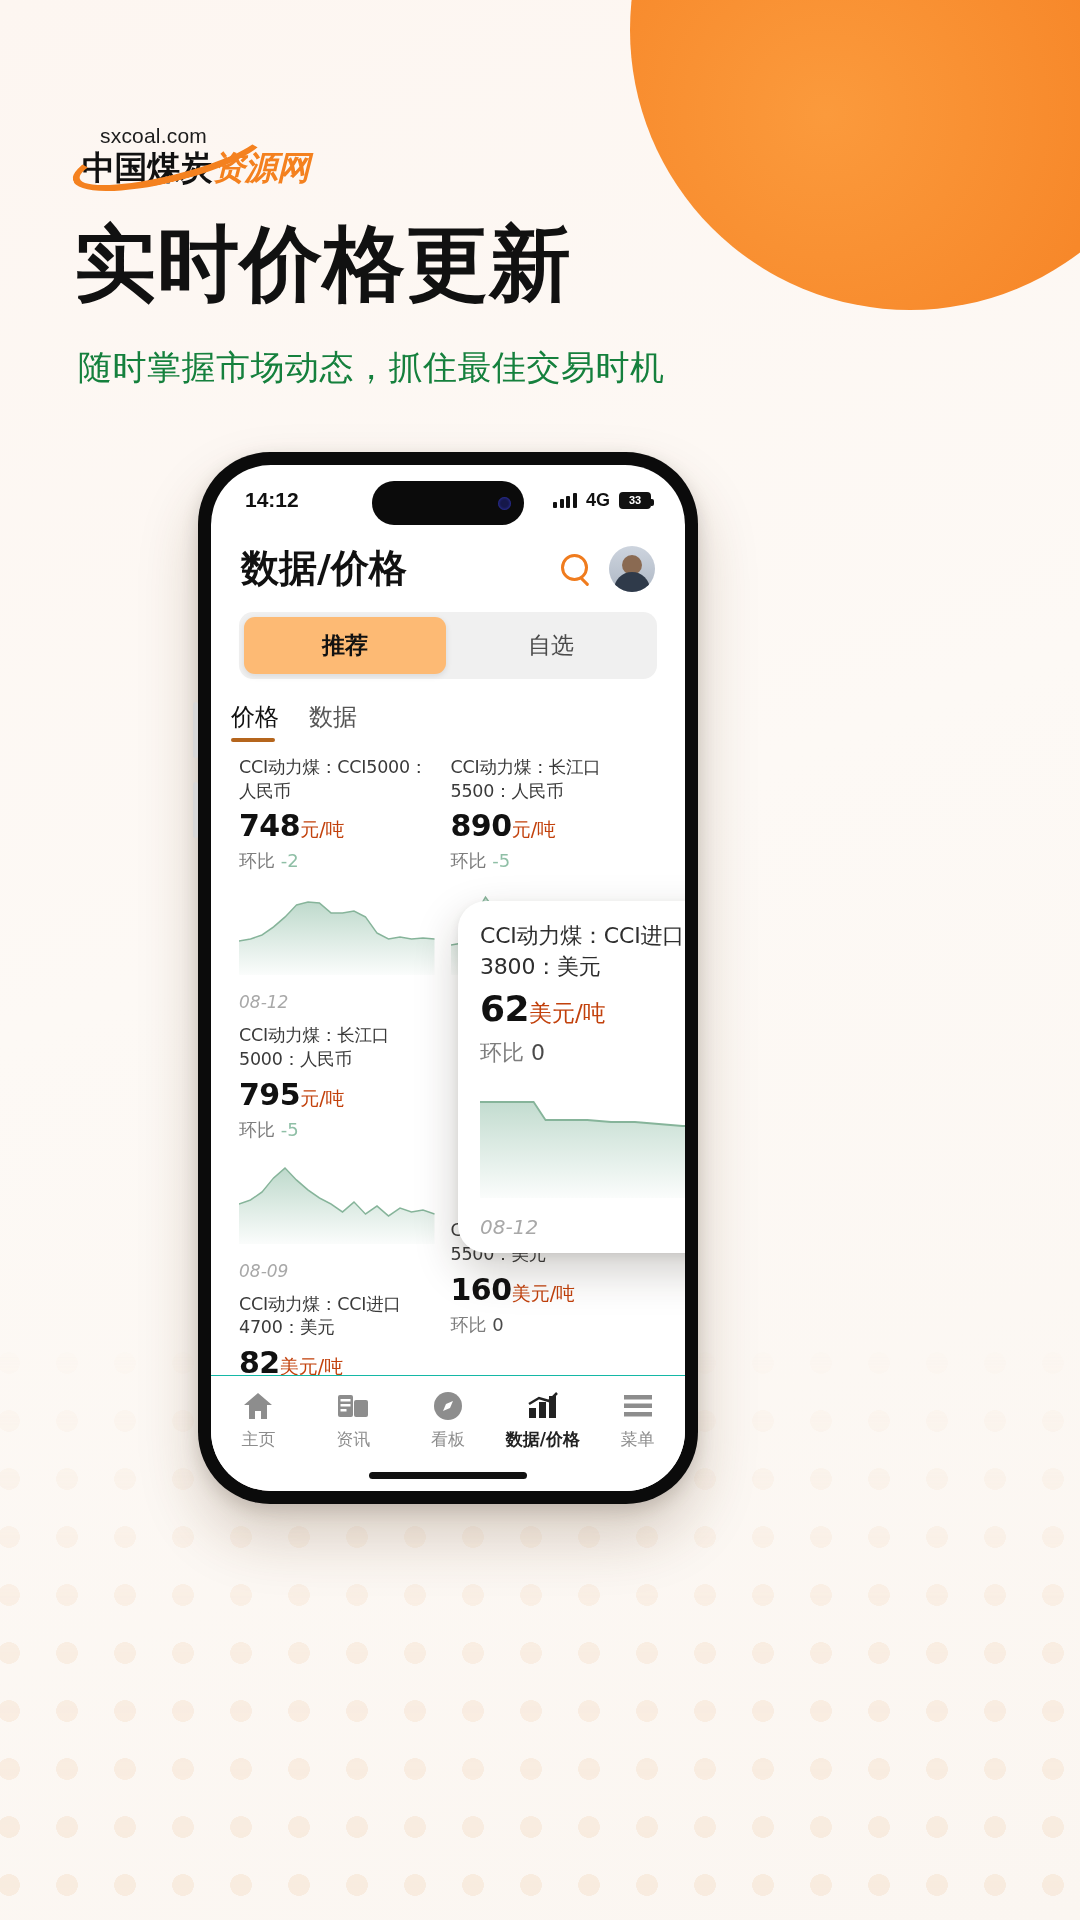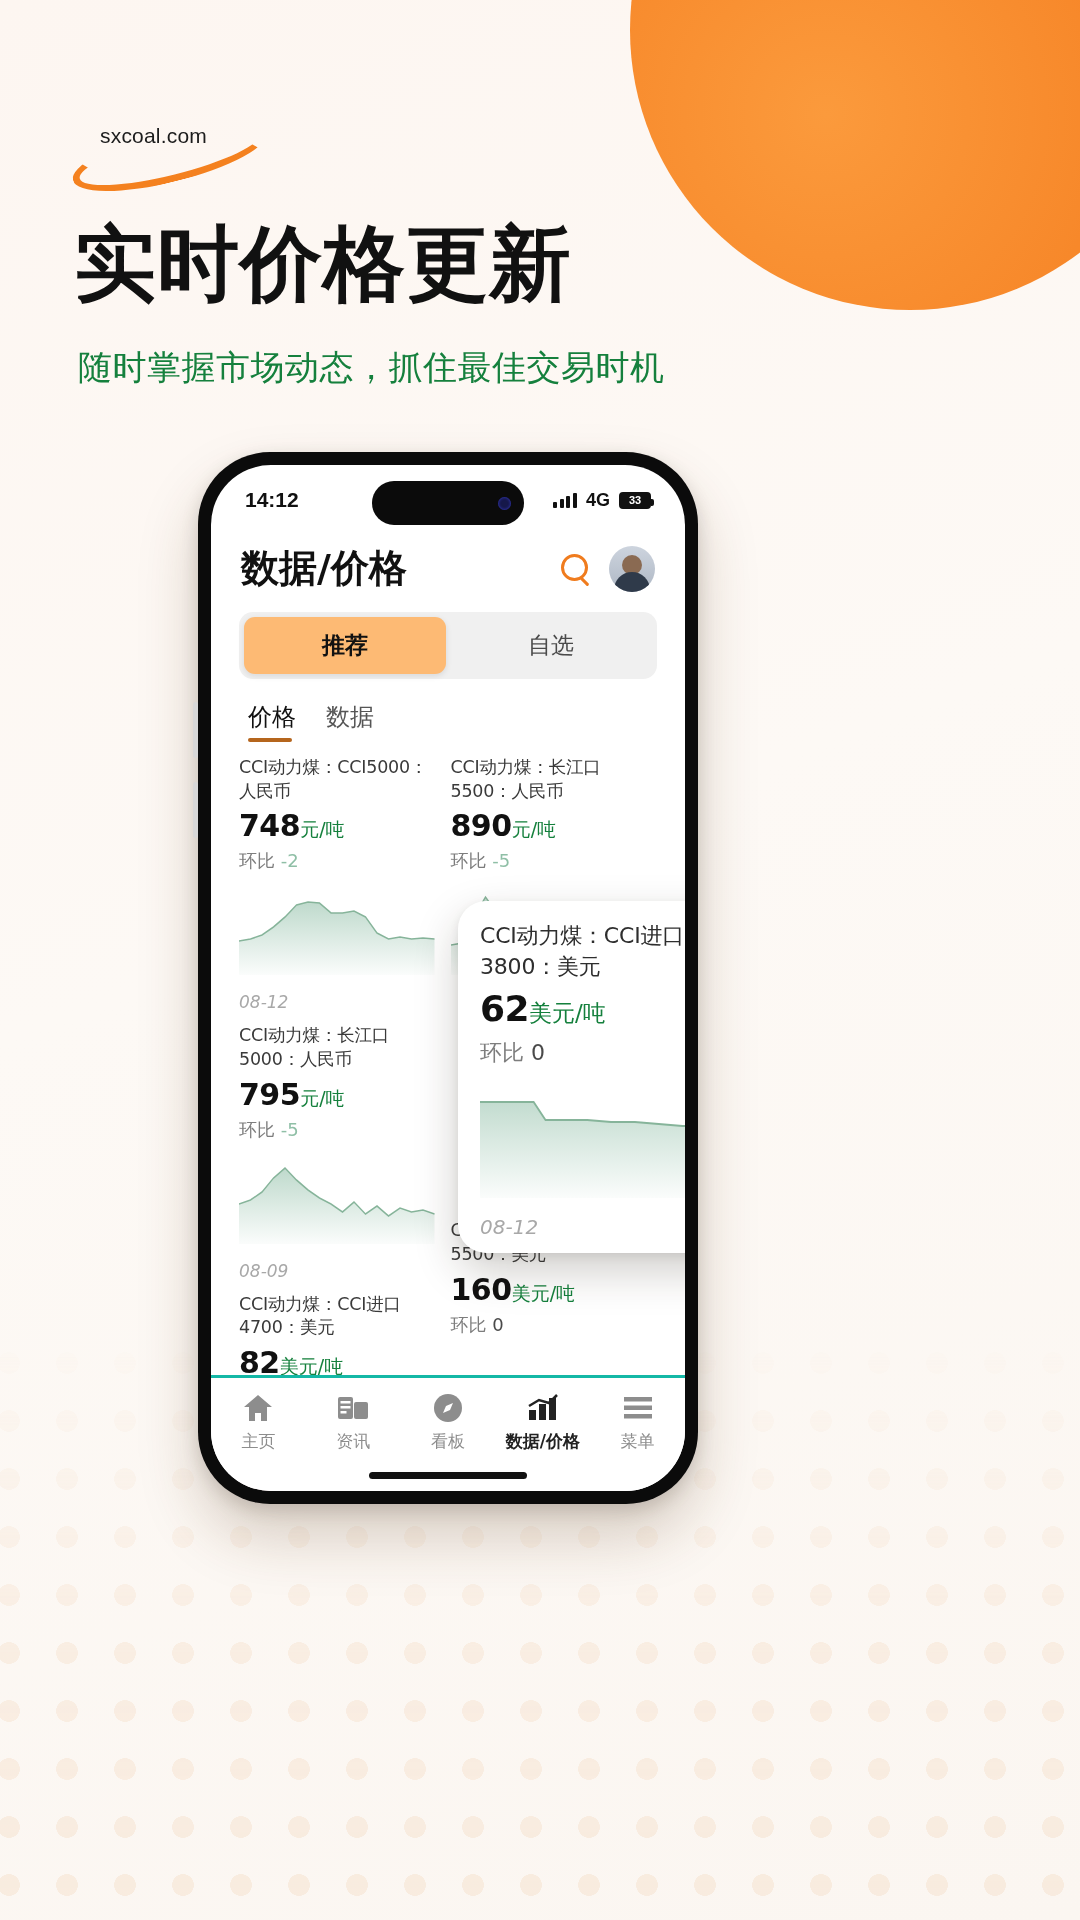--- a/index.html
+++ b/index.html
@@ -123,37 +123,37 @@
     margin:12px 28px 0 28px; background:#f0f0f0; border-radius:14px; padding:5px;
     display:flex; gap:4px;
   }
   .seg div {
     flex:1; text-align:center; padding:13px 0; font-size:23px; color:#4a4a4a; border-radius:11px;
     font-family:"DejaVu Sans","Liberation Sans",sans-serif;
   }
   .seg div.active { background:#fdba74; color:#111; font-weight:bold; box-shadow:0 2px 6px rgba(0,0,0,.1); }
 
   
-  .subtabs { display:flex; gap:30px; padding:22px 28px 0 37px; }
+  .subtabs { display:flex; gap:30px; padding:22px 28px 0 20px; }
   .subtab { font-size:24px; color:#555; position:relative; padding-bottom:9px;
             font-family:"DejaVu Sans","Liberation Sans",sans-serif; }
   .subtab.active { color:#111; }
   .subtab.active::after {
     content:""; position:absolute; left:0; right:4px; bottom:0; height:4px; background:#b5651d; border-radius:2px;
   }
 
   
   .grid { padding:4px 33px 0 22px; display:flex; gap:4px; }
   .col { flex:1; }
   .pcard { padding:10px 6px 2px 6px; position:relative; }
   .pname { font-size:17.5px; color:#3a3a3a; line-height:1.35; letter-spacing:-.2px;
            font-family:"DejaVu Sans","Liberation Sans",sans-serif; }
   .pval { margin-top:5px; color:#111; font-family:"DejaVu Sans","Liberation Sans",sans-serif; }
   .pval b { font-size:30px; font-weight:bold; letter-spacing:-.5px; }
-  .pval span { font-size:19px; color:#15803d; }
+  .pval span { font-size:19px; color:#c2410c; }
   .pchg { margin-top:6px; font-size:18px; color:#7d7d7d;
           font-family:"DejaVu Sans","Liberation Sans",sans-serif; }
   .pchg em { font-style:normal; color:#8fbfa6; }
   .spark { margin-top:10px; height:92px; }
   .spark svg { width:100%; height:100%; display:block; }
   .pdate { font-size:17px; color:#a8a8a8; margin-top:17px;
            font-family:"DejaVu Sans","Liberation Sans",sans-serif;font-style:italic; }
   .plus {
     position:absolute; right:2px; top:12px; width:22px; height:22px; border-radius:50%;
     background:#ebebeb; color:#9a9a9a; font-size:17px; line-height:21px; text-align:center;
@@ -169,21 +169,21 @@
   .popup .pname { font-size:22px; color:#2e2e2e; line-height:1.4; }
   .popup .pval b { font-size:36px; }
   .popup .pval span { font-size:23px; }
   .popup .pchg { font-size:22px; margin-top:9px; }
   .popup .spark { height:118px; margin-top:12px; }
   .popup .pdate { font-size:20px; }
 
   
   .botnav {
     position:absolute; left:0; right:0; bottom:0; height:116px; background:#fff;
-    border-top:3px solid #14b8a6; display:flex; align-items:flex-start; padding-top:13px;
+    border-top:1px solid #14b8a6; display:flex; align-items:flex-start; padding-top:13px;
     z-index:12;
   }
   .nav-item { flex:1; text-align:center; color:#8d8d8d;
               font-family:"DejaVu Sans","Liberation Sans",sans-serif; }
   .nav-item.active { color:#222; }
   .nav-ico { height:34px; display:flex; align-items:center; justify-content:center; margin-bottom:5px; }
   .nav-lab { font-size:17px; }
   .nav-item.active .nav-lab { font-weight:bold; }
   .homebar {
     position:absolute; bottom:12px; left:50%; transform:translateX(-50%);
@@ -193,20 +193,23 @@
 </head>
 <body>
 
 <div class="bg-base"></div>
 <div class="blob-orange"></div>
 <div class="dots"></div>
 
 <div class="brand">
   <div class="brand-swoosh"></div>
   <div class="brand-domain">sxcoal.com</div>
+  <div class="brand-cn">
+    <span class="b">中国煤炭</span><span class="o">资源网</span>
+  </div>
 </div>
 
 <div class="headline">实时价格更新</div>
 <div class="subhead">随时掌握市场动态，抓住最佳交易时机</div>
 
 <div class="phone">
   <div class="phone-screen">
 
     <div class="statusbar">
       <div>14:12</div>

